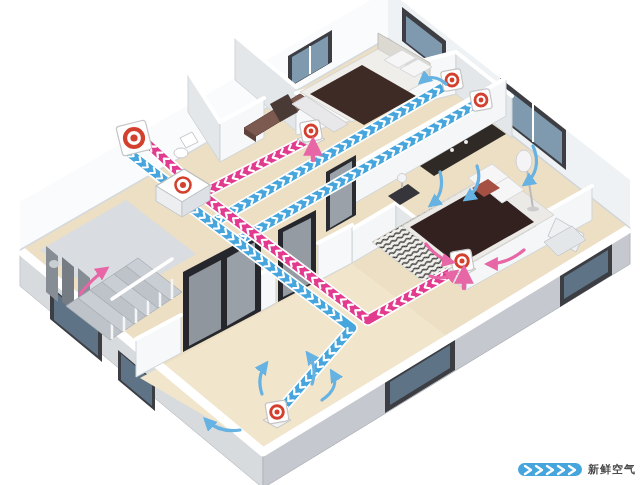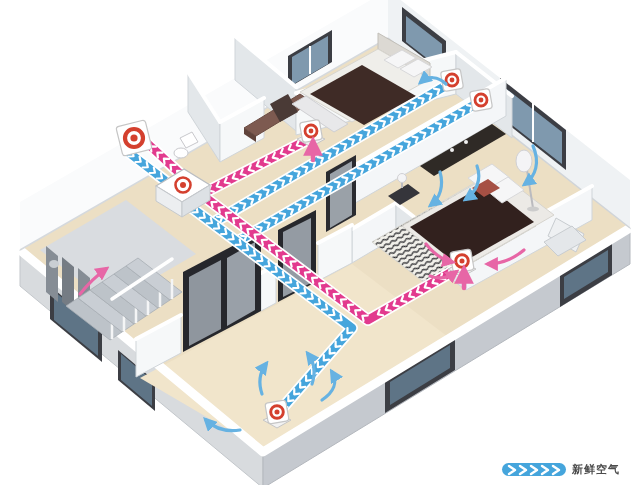--- a/index.html
+++ b/index.html
@@ -1,19 +1,19 @@
 <!DOCTYPE html>
 <html><head>
 <meta charset="utf-8">
 <style>
   html,body{margin:0;padding:0;background:#ffffff;}
   .stage{position:relative;width:640px;height:485px;background:#ffffff;overflow:hidden;
          font-family:"Liberation Sans", sans-serif;}
   .stage svg{position:absolute;left:0;top:0;}
-  .legend{position:absolute;right:20px;bottom:8px;display:flex;gap:11px;}
+  .legend{position:absolute;right:4px;bottom:8px;display:flex;gap:11px;}
   .legend-row{display:flex;align-items:center;gap:6px;}
   .band{width:64px;height:13px;border-radius:7px;display:flex;align-items:center;
         justify-content:center;}
   .band svg{position:static;display:block;}
   .legend-label{font-size:11px;font-weight:bold;color:#4c4c4c;letter-spacing:1px;
                 font-family:"Liberation Sans", sans-serif;}
 </style>
 </head>
 <body>
 

